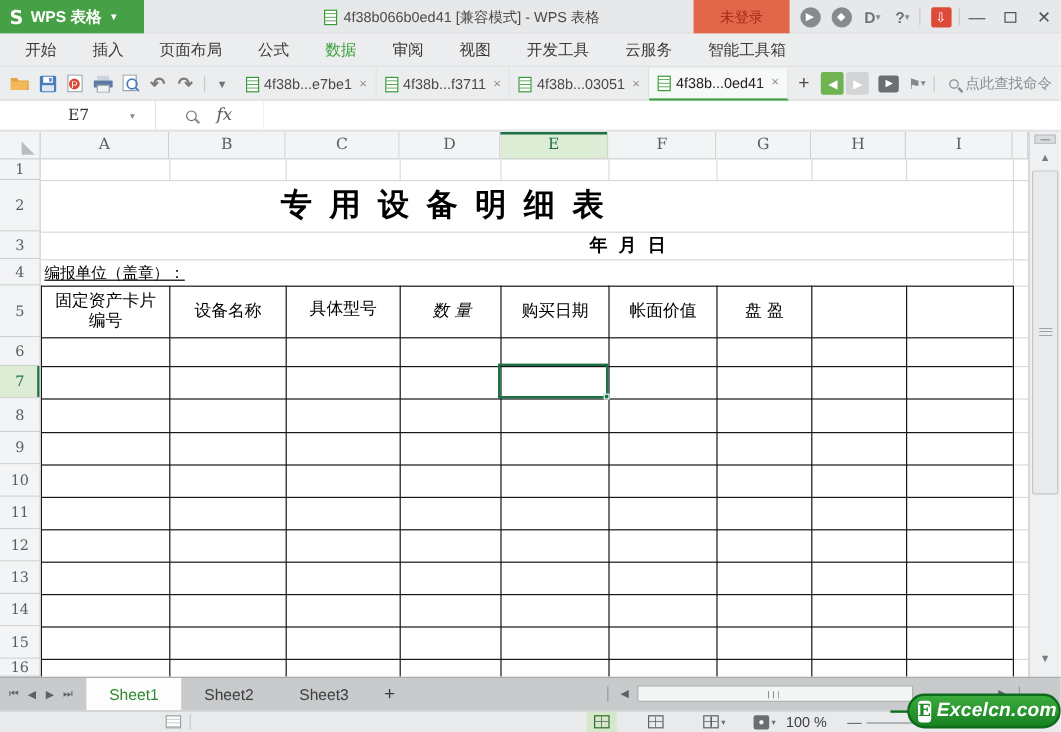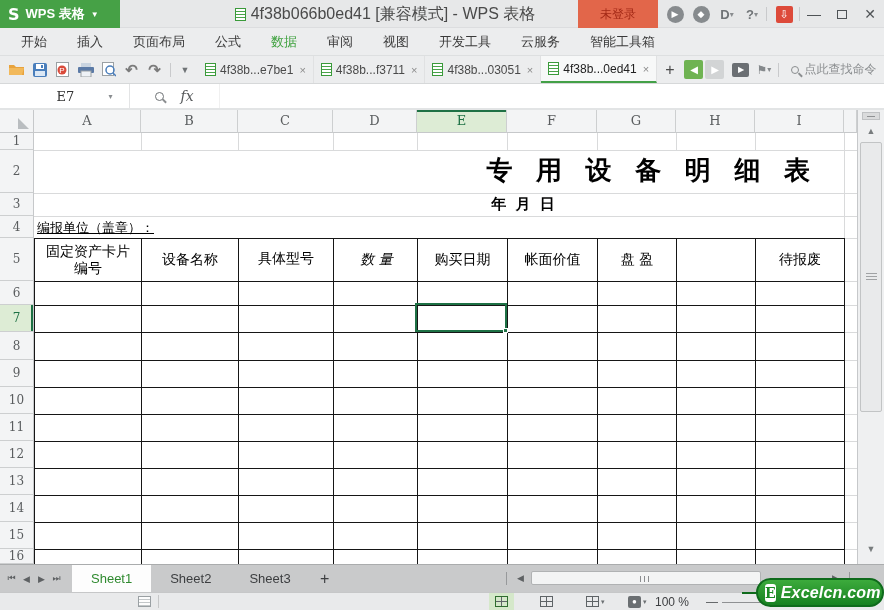--- a/index.html
+++ b/index.html
@@ -8,21 +8,21 @@
 
   
   #titlebar { position:absolute; left:0; top:0; width:884px; height:28px; background:#e7e8e9; border-bottom:1px solid #dcdddf; }
   #app-btn { position:absolute; left:0; top:0; width:120px; height:28px; background:#46a146; color:#fff; display:flex; align-items:center; padding:0 8px; gap:6px; }
   #app-logo { font-weight:bold; font-size:16px; font-family:"DejaVu Sans", sans-serif; }
   #app-name { font-size:13px; font-weight:bold; }
   .caret { font-size:8px; color:inherit; }
   #doc-title-wrap { position:absolute; left:230px; top:0; width:310px; height:28px; display:flex; align-items:center; justify-content:center; gap:5px; }
   .sheet-ico { display:inline-block; width:11px; height:13px; background:#fff; border:1px solid #3a9a3a;
     background-image:linear-gradient(#49a349 1px, transparent 1px); background-size:100% 3px; background-position:0 2px; }
-  #doc-title { font-size:16px; color:#4a4a4a; white-space:nowrap; }
+  #doc-title { font-size:12px; color:#4a4a4a; white-space:nowrap; }
   #login-btn { position:absolute; left:578px; top:0; width:80px; height:28px; background:#e2664a; color:#a42a17; font-size:12px; border:none; cursor:pointer; }
   .tb-ico { position:absolute; top:0; height:28px; display:flex; align-items:center; justify-content:center; color:#707477; font-size:13px; }
   .circ { width:17px; height:17px; border-radius:50%; background:#878b8e; color:#fff; font-size:9px; display:flex; align-items:center; justify-content:center; }
   .dl-box { width:17px; height:17px; background:#dd4a3a; color:#fff; border-radius:2px; font-size:11px; display:flex; align-items:center; justify-content:center; }
   .vsep { position:absolute; top:7px; width:1px; height:14px; background:#c9cacc; }
   .winbtn { position:absolute; top:0; width:28px; height:28px; display:flex; align-items:center; justify-content:center; color:#4f5356; font-size:14px; cursor:pointer; }
   .maxglyph { display:inline-block; width:10px; height:9px; border:1px solid #4f5356; }
 
   
   #menubar { position:absolute; left:0; top:28px; width:884px; height:28px; background:#ecedee; border-bottom:1px solid #dddfe0; display:flex; align-items:center; padding-left:6px; }
@@ -60,22 +60,22 @@
            font-family:"DejaVu Serif", serif; font-size:13px; color:#5a5d5f; text-align:center; line-height:22px; cursor:pointer; }
   .col-h.sel { background:#ddecd5; color:#1e7145; box-shadow:inset 0 2px 0 #1e7145; }
   .row-h { position:absolute; left:0; width:34px; background:#f3f4f5; border-right:1px solid #c6c8ca; border-bottom:1px solid #cdcfd0;
            font-family:"DejaVu Serif", serif; font-size:12px; color:#5a5d5f; display:flex; align-items:center; justify-content:center; cursor:pointer; }
   .row-h.sel { background:#ddecd5; color:#1e7145; box-shadow:inset -2px 0 0 #1e7145; }
   #canvas { position:absolute; left:34px; top:23px; width:823px; height:431px; background:#fff; overflow:hidden; }
   .gl { position:absolute; background:#d9dadb; }
   .bl { position:absolute; background:#161616; }
   .th-cell { position:absolute; display:flex; align-items:center; justify-content:center; text-align:center;
              font-family:"DejaVu Serif", serif; font-size:14px; color:#000; white-space:pre-line; line-height:1.25; cursor:cell; }
-  #sheet-title { position:absolute; left:200px; top:20px; width:580px; height:40px; text-align:right;
-                 font-family:Liberation Mono, monospace; font-weight:bold; font-size:26px; letter-spacing:4px; color:#000; cursor:cell; }
+  #sheet-title { position:absolute; left:200px; top:20px; width:580px; height:40px; text-align:left;
+                 font-family:Liberation Serif, serif; font-weight:bold; font-size:26px; letter-spacing:4px; color:#000; cursor:cell; }
   #sheet-date { position:absolute; left:200px; top:62px; width:580px; height:21px; text-align:center;
                 font-family:"DejaVu Serif", serif; font-weight:bold; font-size:15px; letter-spacing:2px; color:#000; cursor:cell; }
   #unit-line { position:absolute; left:3px; top:86px; height:19px; font-family:Liberation Sans, sans-serif; font-size:13px;
                color:#000; text-decoration:underline; cursor:cell; }
   #sel-box { position:absolute; left:381px; top:170px; width:92px; height:29px; border:2px solid #1e7145; background:transparent; }
   #sel-handle { position:absolute; right:-3px; bottom:-3px; width:5px; height:5px; background:#1e7145; border:1px solid #fff; }
 
   
   #vscroll { position:absolute; left:857px; top:110px; width:27px; height:454px; background:#eff0f1; border-left:1px solid #c6c8ca; }
   #vsplit { position:absolute; left:4px; top:2px; width:18px; height:8px; background:#dadbdc; border:1px solid #bfc1c3; }
@@ -212,21 +212,21 @@
     <svg width="14" height="15">
         <rect x="0.5" y="0.5" width="11" height="13" fill="#fff" stroke="#9aa0a3"></rect>
         <circle cx="8" cy="8" r="4" fill="none" stroke="#4a7ebb" stroke-width="1.5"></circle>
         <line x1="11" y1="11" x2="14" y2="14" stroke="#4a7ebb" stroke-width="1.5"></line>
       </svg>
   </span>
   <span class="qt-ico undo">↶</span>
   <span class="qt-ico undo">↷</span>
   <span class="vsep" style="position:static;margin:0 5px;height:14px;"></span>
   <span class="qt-ico" style="width:14px;color:#6f7376;font-size:9px;">▼</span>
-  <div id="doctabs" style="display:flex;align-items:center;height:28px;margin-left:6px;">
+  <div id="doctabs" style="display:flex;align-items:flex-end;height:28px;margin-left:6px;">
       <div class="doctab">
         <span class="sheet-ico"></span>
         <span>4f38b...e7be1</span>
         <span class="x">×</span>
       </div>
       <div class="doctab">
         <span class="sheet-ico"></span>
         <span>4f38b...f3711</span>
         <span class="x">×</span>
       </div>
@@ -357,21 +357,20 @@
       <div class="bl" style="left: 721px; top: 105px; width: 1px; height: 326px;"></div>
       <div class="bl" style="left: 810px; top: 105px; width: 1px; height: 326px;"></div>
       <div class="th-cell" style="left: 1px; top: 106px; width: 106px; height: 42px;">固定资产卡片
 编号</div>
       <div class="th-cell" style="left: 108px; top: 106px; width: 96px; height: 42px;">设备名称</div>
       <div class="th-cell" style="left: 205px; top: 106px; width: 94px; height: 42px; font-family: Liberation Mono, monospace;">具体型号</div>
       <div class="th-cell" style="left: 301px; top: 106px; width: 83px; height: 42px; font-style: italic;">数 量</div>
       <div class="th-cell" style="left: 384px; top: 106px; width: 89px; height: 42px;">购买日期</div>
       <div class="th-cell" style="left: 474px; top: 106px; width: 89px; height: 42px;">帐面价值</div>
       <div class="th-cell" style="left: 564px; top: 106px; width: 78px; height: 42px;">盘 盈</div>
-      <div class="th-cell" style="left: 722px; top: 106px; width: 88px; height: 42px;">待报废</div>
       <div id="sel-box">
       <span id="sel-handle"></span>
     </div>
     </div>
 </div>
 
 <div id="vscroll">
   <div id="vsplit"></div>
   <span class="sarrow" style="top:16px;">▲</span>
   <div id="vthumb">

